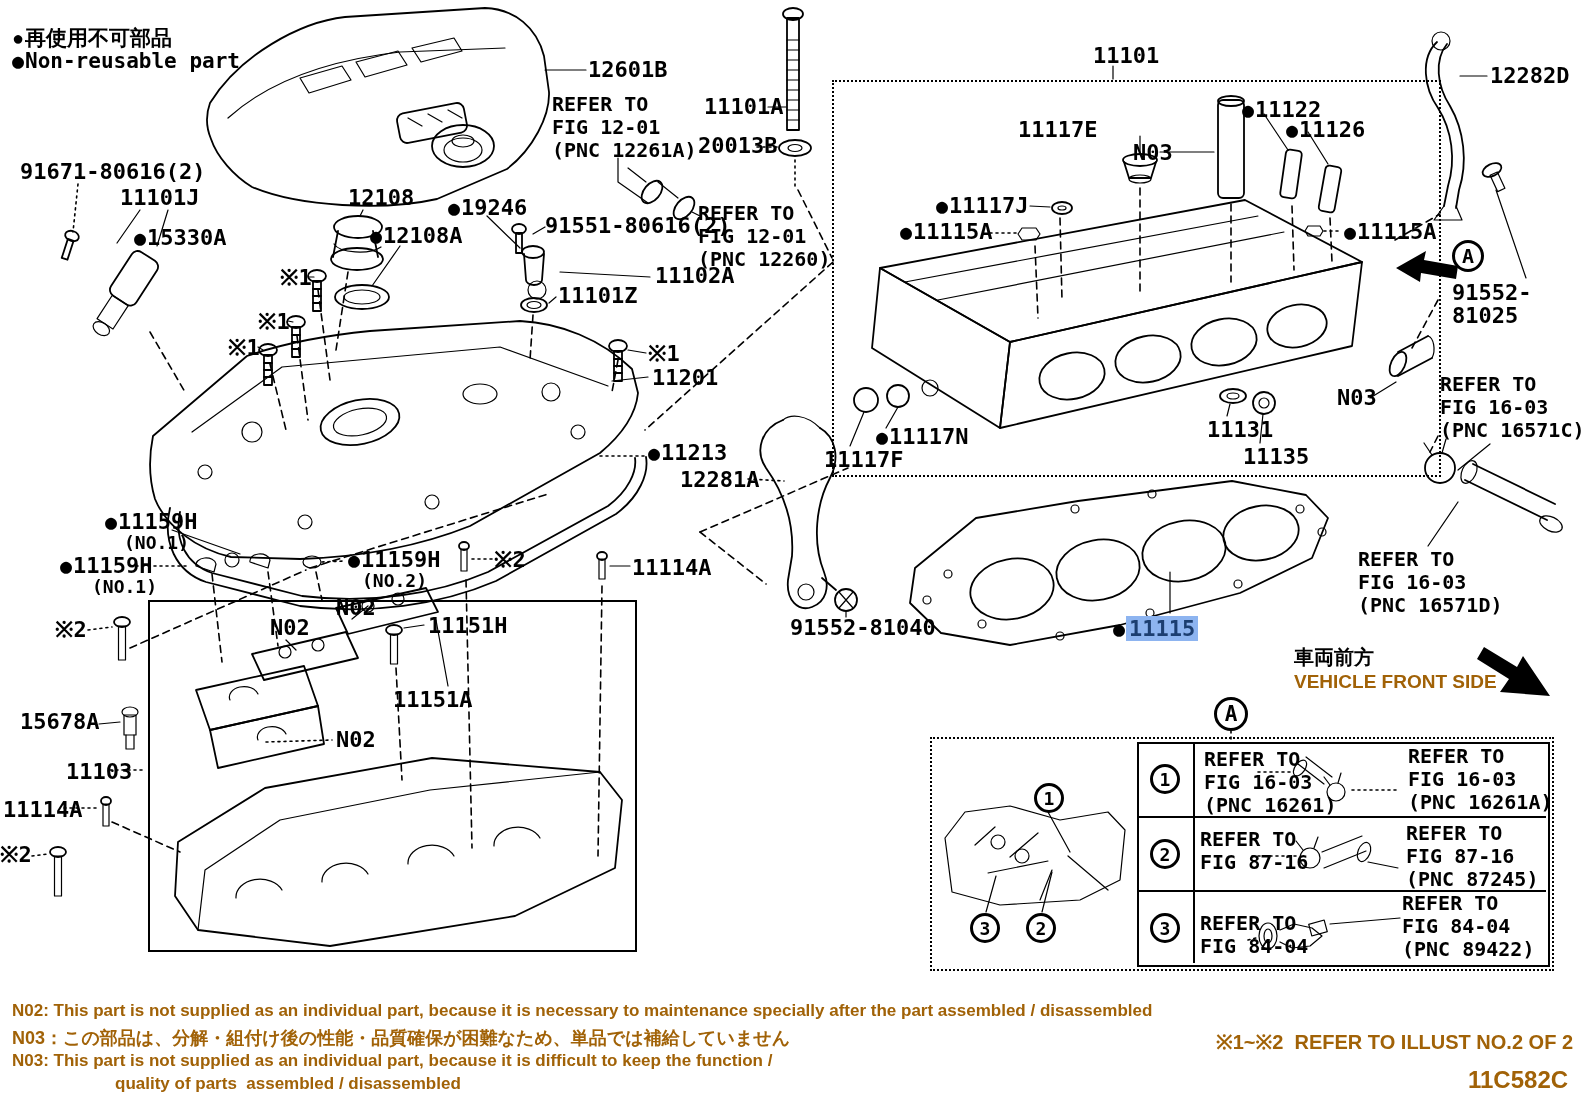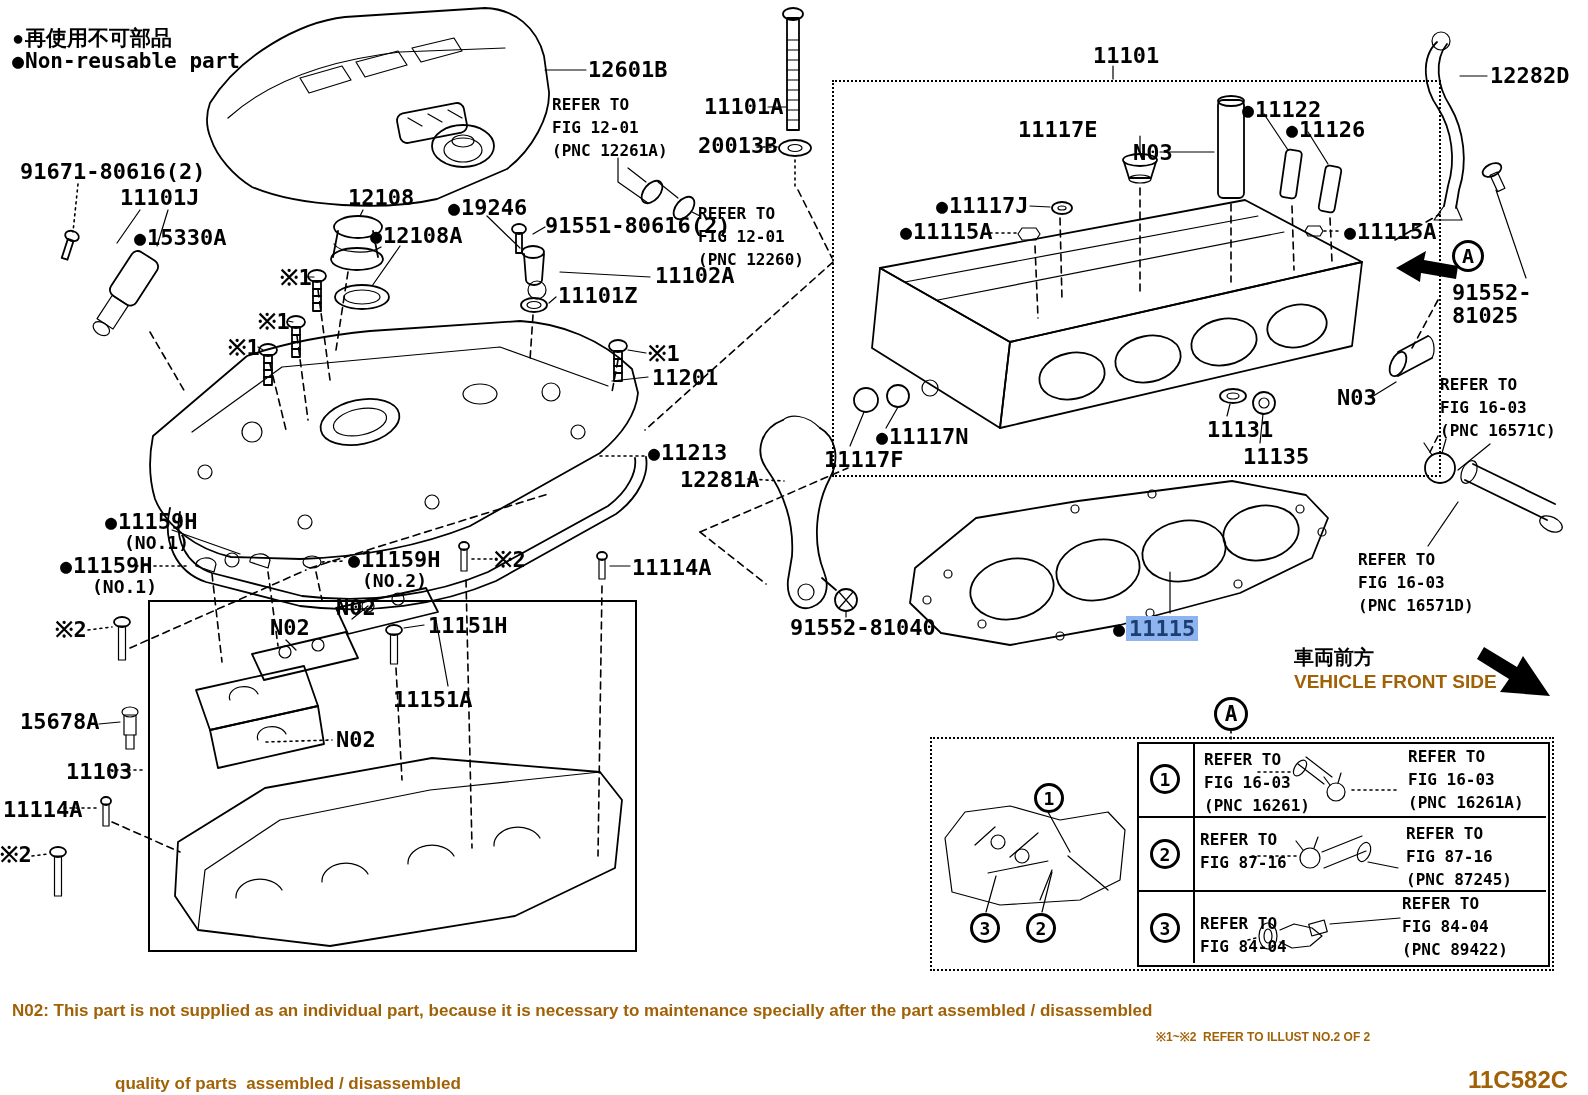--- a/index.html
+++ b/index.html
@@ -6,21 +6,21 @@
   #stage{position:relative;width:1588px;height:1095px;background:#fff;overflow:hidden;
          font-family:"DejaVu Sans Mono","Liberation Mono",monospace;color:#000}
   svg{position:absolute;left:0;top:0}
   .art{fill:none;stroke:#000;stroke-width:1.8;stroke-linejoin:round;stroke-linecap:round}
   .thin{stroke-width:1.2}
   .dashed{stroke-dasharray:7 5;stroke-width:1.6}
   .dotted{stroke-dasharray:2 4;stroke-width:1.6}
   .lbl{position:absolute;font-weight:bold;font-size:22px;line-height:23px;letter-spacing:0;
        white-space:pre-line;color:#000}
   .lbl .dot{font-size:20px;margin-right:1px}
-  .ref{font-size:16px;line-height:23px}
+  .ref{font-size:20px;line-height:23px}
   .sm{font-size:18px;line-height:19px}
   .jp{font-family:Liberation Sans, sans-serif}
   .hl{background:#8db4f0;color:#1c3e70;padding:0 3px}
   .note{position:absolute;font:bold 17px "Liberation Sans",sans-serif;white-space:pre;color:#a16207}
   .circ{position:absolute;box-sizing:border-box;border:3px solid #000;border-radius:50%;
         background:#fff;text-align:center;font-weight:bold;z-index:3}
   .box-dotted{position:absolute;border:2px dotted #000}
   .box-solid{position:absolute;border:2.5px solid #000}
   .gridline{position:absolute;background:#000}
 </style>
@@ -480,17 +480,19 @@
   <div class="lbl ref" style="left:1406px;top:822px">REFER TO
 FIG 87-16
 (PNC 87245)</div>
   <div class="lbl ref" style="left:1200px;top:912px">REFER TO
 FIG 84-04</div>
   <div class="lbl ref" style="left:1402px;top:892px">REFER TO
 FIG 84-04
 (PNC 89422)</div>
 
   <div class="note" style="left:12px;top:1001px">N02: This part is not supplied as an individual part, because it is necessary to maintenance specially after the part assembled / disassembled</div>
+  <div class="note jp" style="left:12px;top:1026px;font-size:18px">N03：この部品は、分解・組付け後の性能・品質確保が困難なため、単品では補給していません</div>
+  <div class="note" style="left:12px;top:1051px">N03: This part is not supplied as an individual part, because it is difficult to keep the function /</div>
   <div class="note" style="left:115px;top:1074px">quality of parts  assembled / disassembled</div>
-  <div class="note" style="left:1156px;top:1028px;font-size:12px">※1~※2  REFER TO ILLUST NO.2 OF 2</div>
+  <div class="note" style="left:1216px;top:1028px;font-size:20px">※1~※2  REFER TO ILLUST NO.2 OF 2</div>
   <div class="note" style="left:1468px;top:1066px;font-size:24px">11C582C</div>
 
 </div>
 
 </body></html>

